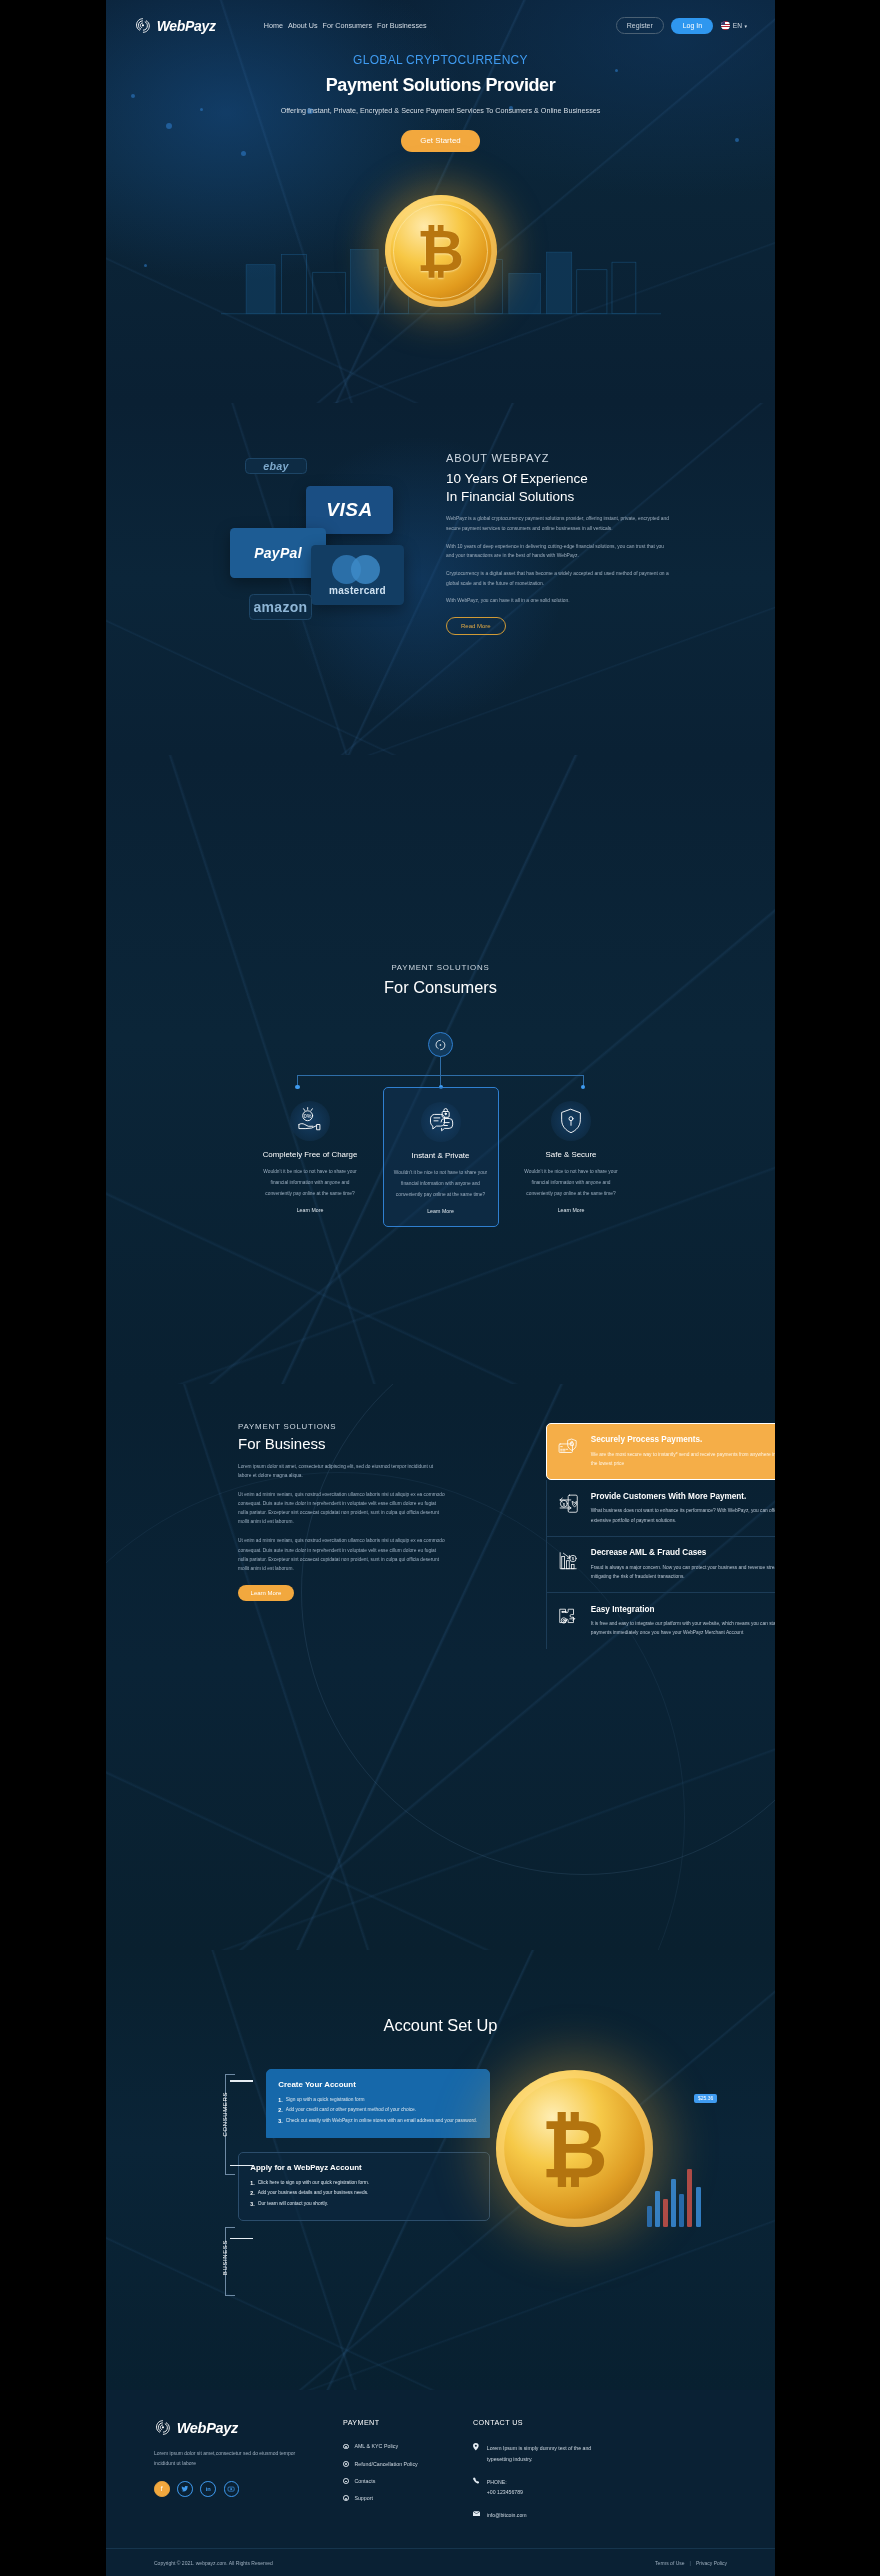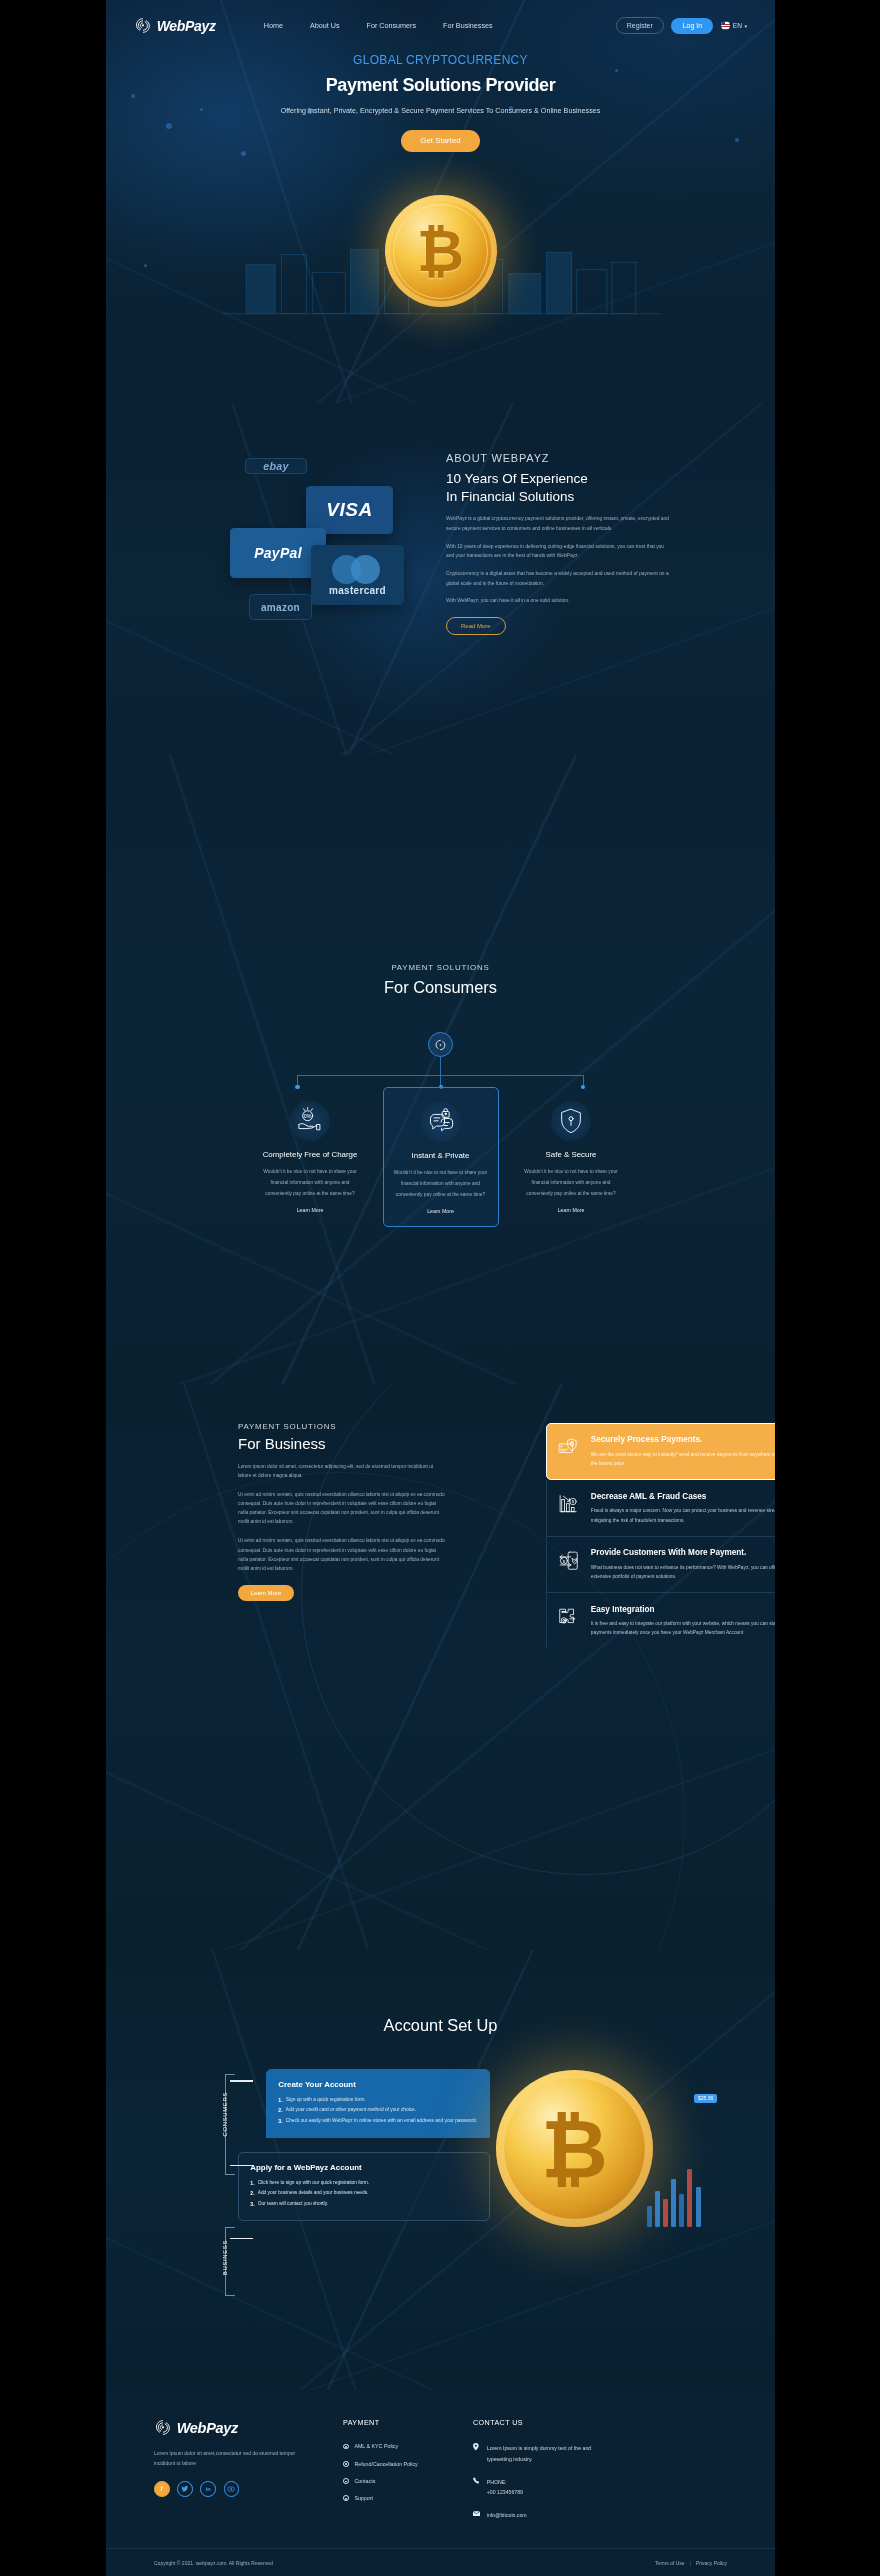--- a/index.html
+++ b/index.html
@@ -45,21 +45,21 @@
   .nav{
     position:absolute;left:0;top:12.6px;width:100%;height:26.4px;
     display:flex;align-items:center;padding:0 28px;
   }
   .brand{display:flex;align-items:center;gap:5.7px;}
   .brandmark{width:17px;height:19px;flex:none;}
   .brandtxt{
     font-size:14px;font-weight:700;color:#fff;letter-spacing:-0.3px;
     font-style:italic;
   }
-  .navlinks{display:flex;align-items:center;gap:27px;margin-left:48px;justify-content:center;}
+  .navlinks{display:flex;align-items:center;gap:5px;margin-left:48px;justify-content:center;}
   .navlink{font-size:7.2px;color:#d6dee6;cursor:pointer;white-space:nowrap;}
   .navright{margin-left:auto;display:flex;align-items:center;gap:7.5px;}
   .btn-reg{
     font-size:7px;color:#c9d3dc;border:0.6px solid #4a6073;border-radius:10px;
     padding:3.8px 10px;cursor:pointer;background:transparent;white-space:nowrap;
   }
   .btn-login{
     font-size:7px;color:#fff;background:#2f97ef;border:none;border-radius:10px;
     padding:4.4px 11.3px;cursor:pointer;white-space:nowrap;
   }
@@ -117,21 +117,21 @@
   .c-ebay{left:20px;top:14px;width:62px;height:16px;background:#0d2b44;border:0.6px solid #1d4566;}
   .c-visa{left:81px;top:42px;width:87px;height:48px;background:#1a4e83;box-shadow:0 5px 15px rgba(0,0,0,.35);}
   .c-pay {left:5px;top:84px;width:96px;height:50px;background:#1d5c94;box-shadow:0 5px 15px rgba(0,0,0,.35);}
   .c-mc  {left:86px;top:101px;width:93px;height:60px;background:#123d63;box-shadow:0 5px 15px rgba(0,0,0,.35);}
   .c-amz {left:24px;top:150px;width:63px;height:26.4px;background:#0d2b44;border:0.6px solid #1d4566;}
   .lg-txt{font-weight:700;color:#fff;letter-spacing:0.3px;}
   .lg-ebay{font-size:10.7px;color:#7ea9cc;font-style:italic;}
   .lg-visa{font-size:19px;font-style:italic;letter-spacing:0.6px;}
   .lg-pay{font-size:14px;font-style:italic;}
   .lg-mc{font-size:10px;color:#cfe2f2;}
-  .lg-amz{font-size:10px;color:#8fb6d6;}
+  .lg-amz{font-size:14px;color:#8fb6d6;}
   .mc-circles{position:absolute;left:21.4px;top:10px;width:50px;height:29px;}
   .mcc{position:absolute;top:0;width:29px;height:29px;border-radius:50%;}
   .mcc.a{left:0;background:#2b6fa8;}
   .mcc.b{left:19px;background:#3f8cc9;opacity:.8;}
 
   .about-right{position:absolute;left:340px;top:49px;width:226px;}
   .kicker{font-size:11px;color:#cfd9e2;letter-spacing:0.8px;font-weight:400;}
   .h2{font-size:13.5px;color:#fff;font-weight:400;line-height:1.33;margin-top:6.3px;}
   .about-p{font-size:4.9px;color:#9fb0c0;line-height:1.95;margin-top:8.2px;}
   .btn-read{
@@ -519,51 +519,51 @@
         </div>
         <div>
           <div class="acc-tt">Securely Process Payments.</div>
           <div class="acc-bd">We are the most secure way to instantly* send and receive payments from anywhere in the world at the lowest price</div>
         </div>
       </div>
 
       <div class="acc-item acc-line">
         <div class="acc-ic">
           <svg width="21.4" height="21.4" viewBox="0 0 40 40" fill="none" stroke="#fff" stroke-width="1.5" stroke-linecap="round">
+            <rect x="19" y="4" width="17" height="32" rx="2.5"></rect>
+            <circle cx="11" cy="20" r="6.5"></circle>
+            <text x="11" y="23.5" font-size="8" fill="#fff" stroke="none" text-anchor="middle" font-family="Liberation Sans">$</text>
+            <path d="M24 13l-20 0M4 13l4-3.5M4 13l4 3.5"></path>
+            <path d="M4 28h20M24 28l-4-3.5M24 28l-4 3.5"></path>
+            <path d="M27 16l4 2 4-2v4c0 3-2.2 4.8-4 5.6-1.8-.8-4-2.6-4-5.6z"></path>
+            <path d="M29.3 20.3l1.3 1.3 2.4-2.4"></path>
+          </svg>
+        </div>
+        <div>
+          <div class="acc-tt">Provide Customers With More Payment.</div>
+          <div class="acc-bd">What business does not want to enhance its performance? With WebPayz, you can offer an extensive portfolio of payment solutions.</div>
+        </div>
+      </div>
+
+      <div class="acc-item acc-line">
+        <div class="acc-ic">
+          <svg width="21.4" height="21.4" viewBox="0 0 40 40" fill="none" stroke="#fff" stroke-width="1.5" stroke-linecap="round">
             <path d="M4 5v30h30"></path>
             <rect x="7" y="12" width="5" height="23"></rect>
             <rect x="16" y="20" width="5" height="15"></rect>
             <rect x="25" y="27" width="5" height="8"></rect>
             <path d="M10 6l12 9"></path>
               <path d="M22 15l-4.5 .6M22 15l-.7-4.6"></path>
             <circle cx="28" cy="16" r="6"></circle>
             <text x="28" y="19.5" font-size="8" fill="#fff" stroke="none" text-anchor="middle" font-family="Liberation Sans">$</text>
           </svg>
         </div>
         <div>
           <div class="acc-tt">Decrease AML &amp; Fraud Cases</div>
           <div class="acc-bd">Fraud is always a major concern. Now you can protect your business and revenue stream by mitigating the risk of fraudulent transactions.</div>
-        </div>
-      </div>
-
-      <div class="acc-item acc-line">
-        <div class="acc-ic">
-          <svg width="21.4" height="21.4" viewBox="0 0 40 40" fill="none" stroke="#fff" stroke-width="1.5" stroke-linecap="round">
-            <rect x="19" y="4" width="17" height="32" rx="2.5"></rect>
-            <circle cx="11" cy="20" r="6.5"></circle>
-            <text x="11" y="23.5" font-size="8" fill="#fff" stroke="none" text-anchor="middle" font-family="Liberation Sans">$</text>
-            <path d="M24 13l-20 0M4 13l4-3.5M4 13l4 3.5"></path>
-            <path d="M4 28h20M24 28l-4-3.5M24 28l-4 3.5"></path>
-            <path d="M27 16l4 2 4-2v4c0 3-2.2 4.8-4 5.6-1.8-.8-4-2.6-4-5.6z"></path>
-            <path d="M29.3 20.3l1.3 1.3 2.4-2.4"></path>
-          </svg>
-        </div>
-        <div>
-          <div class="acc-tt">Provide Customers With More Payment.</div>
-          <div class="acc-bd">What business does not want to enhance its performance? With WebPayz, you can offer an extensive portfolio of payment solutions.</div>
         </div>
       </div>
 
       <div class="acc-item acc-line" style="border-bottom:none;">
         <div class="acc-ic">
           <svg width="21.4" height="21.4" viewBox="0 0 40 40" fill="none" stroke="#fff" stroke-width="1.5" stroke-linecap="round">
             <path d="M4 6h10v4a2.5 2.5 0 005 0V6h10v10h-4a2.5 2.5 0 000 5h4v10H19v-4a2.5 2.5 0 00-5 0v4H4z"></path>
             <circle cx="8" cy="11" r="1" fill="#fff"></circle>
               <circle cx="11" cy="11" r="1" fill="#fff"></circle>
               <circle cx="14" cy="11" r="1" fill="#fff"></circle>

